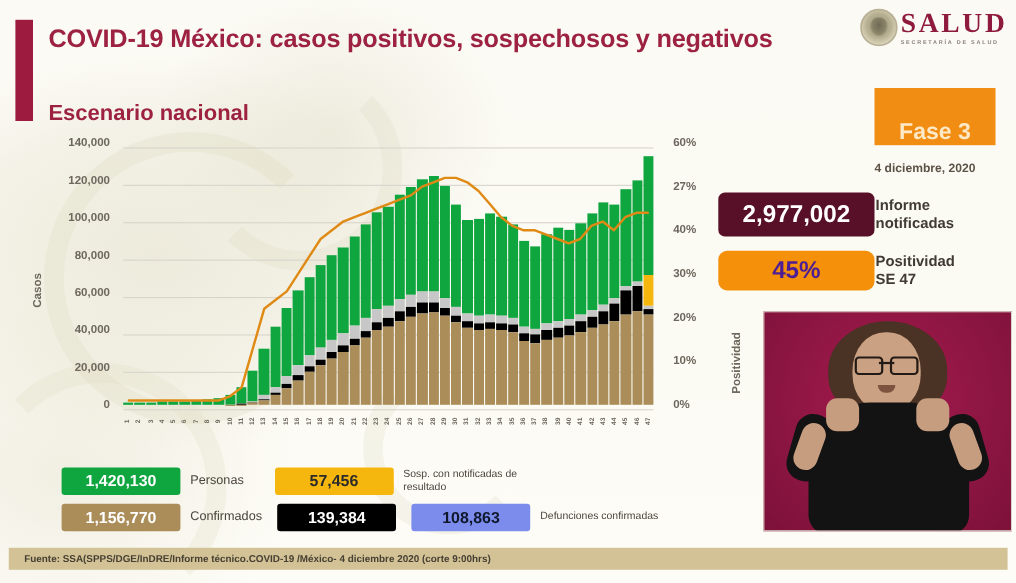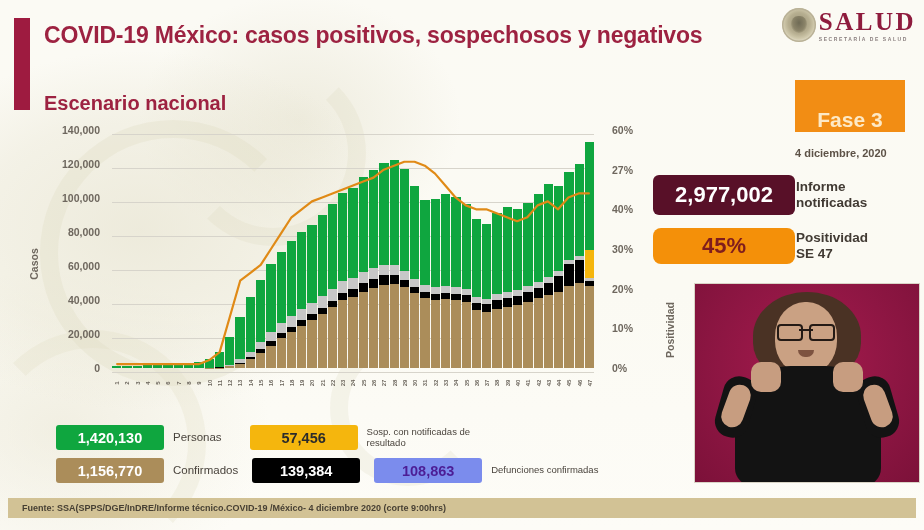--- a/index.html
+++ b/index.html
@@ -44,21 +44,21 @@
   .fase-box span{color:#fde9c6;font-size:21px;font-weight:bold;}
   .fase-date{position:absolute;left:795px;top:147px;width:120px;text-align:left;font-size:11px;font-weight:bold;color:#5d5247;z-index:3;}
 
   
   .kpi{position:absolute;z-index:3;display:flex;align-items:center;gap:1px;}
   .kpi .pill{display:flex;align-items:center;justify-content:center;color:#fff;font-weight:bold;}
   .kpi-notif{left:653px;top:175px;}
   .kpi-notif .pill{width:142px;height:40px;background:#581028;border-radius:6px;font-size:22px;color:#ffffff;}
   .kpi-notif .lbl{font-size:13.5px;font-weight:bold;color:#413a33;line-height:1.15;}
   .kpi-pos{left:653px;top:228px;}
-  .kpi-pos .pill{width:142px;height:36px;background:#f49009;border-radius:8px;font-size:22px;color:#7f1d1d;}
+  .kpi-pos .pill{width:142px;height:36px;background:#f49009;border-radius:8px;font-size:22px;color:#4c1d95;}
   .kpi-pos .lbl{font-size:13.5px;font-weight:bold;color:#413a33;line-height:1.15;}
 
   
   .video{position:absolute;left:694px;top:283px;width:224px;height:198px;background:#8f1743;
      border:1px solid #d9d4c6;overflow:hidden;z-index:3;}
   .v-bg{position:absolute;inset:0;background:radial-gradient(ellipse at 50% 40%, #a61a4d 0%, #8e1643 55%, #7c1139 100%);}
   .v-hair{position:absolute;left:58px;top:8px;width:108px;height:88px;border-radius:50% 50% 42% 42%;background:#4a3224;}
   .v-face{position:absolute;left:80px;top:18px;width:62px;height:72px;border-radius:48% 48% 46% 46%;background:#caa183;}
   .v-glass{position:absolute;left:82px;top:40px;width:58px;height:13px;}
   .v-glass i{position:absolute;top:0;width:22px;height:13px;border:2px solid #241a15;border-radius:4px;display:block;}
@@ -532,21 +532,21 @@
   </div>
   <div class="lrow">
     <div class="lg">
       <div class="chip" id="c3" style="background: rgb(171, 141, 90); color: rgb(255, 255, 255);">1,156,770</div>
       <div class="txt">Confirmados</div>
     </div>
     <div class="lg">
       <div class="chip" id="c4" style="background: rgb(0, 0, 0); color: rgb(255, 255, 255);">139,384</div>
     </div>
     <div class="lg">
-      <div class="chip" id="c5" style="background: rgb(123, 140, 237); color: #4c1d95;">108,863</div>
+      <div class="chip" id="c5" style="background: rgb(123, 140, 237); color: #0f172a;">108,863</div>
       <div class="txt sm">Defunciones confirmadas</div>
     </div>
   </div>
 </div>
 
 <div class="footer">
   <span>Fuente: SSA(SPPS/DGE/InDRE/Informe técnico.COVID-19 /México- 4 diciembre 2020 (corte 9:00hrs)</span>
 </div>
 
 </body></html>

